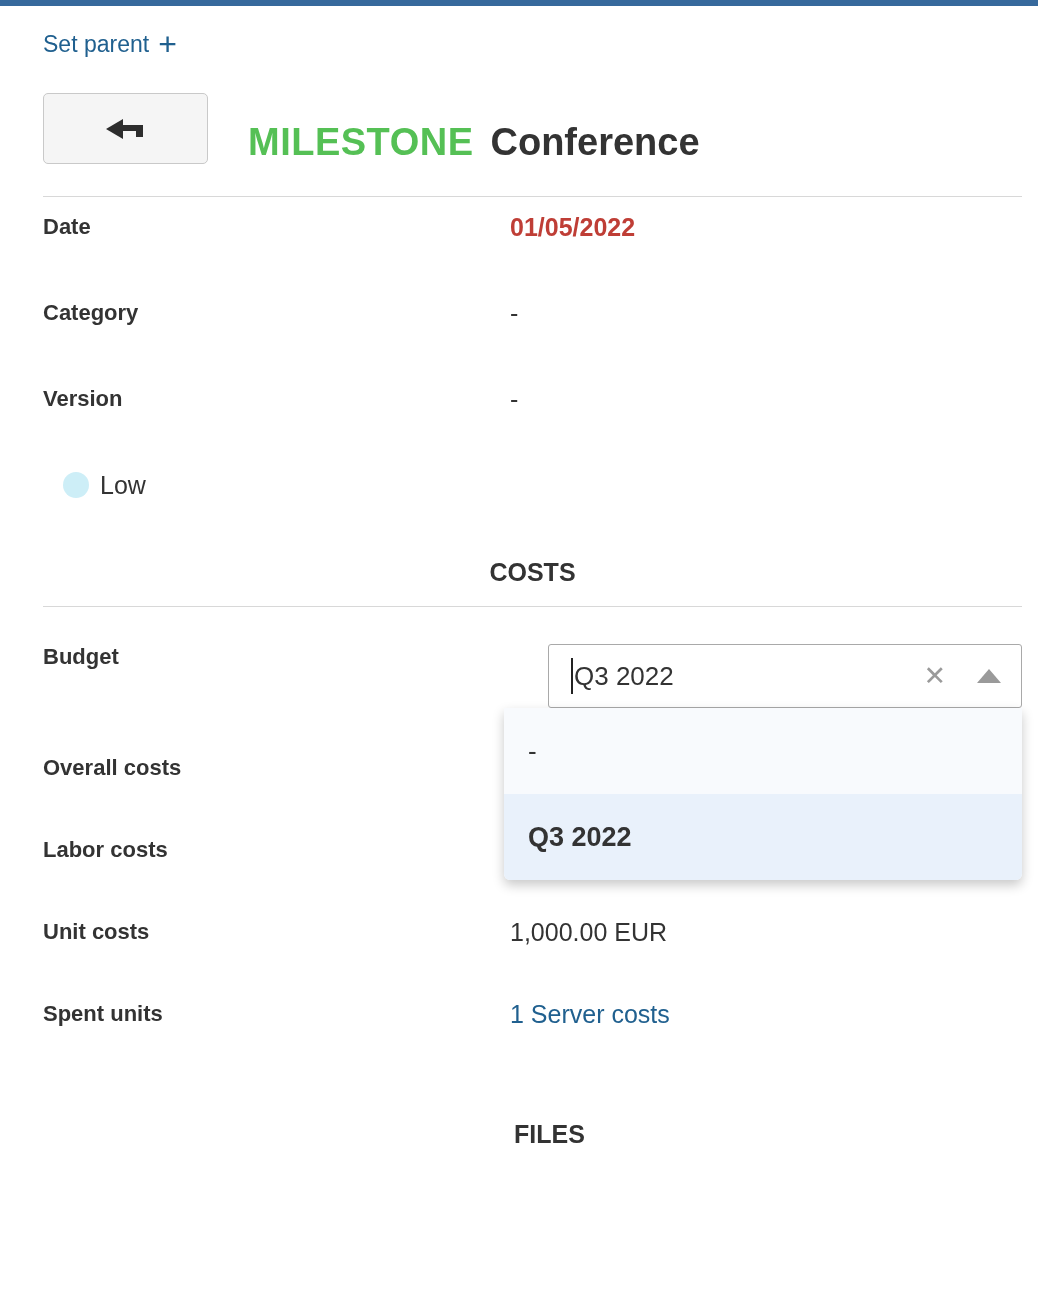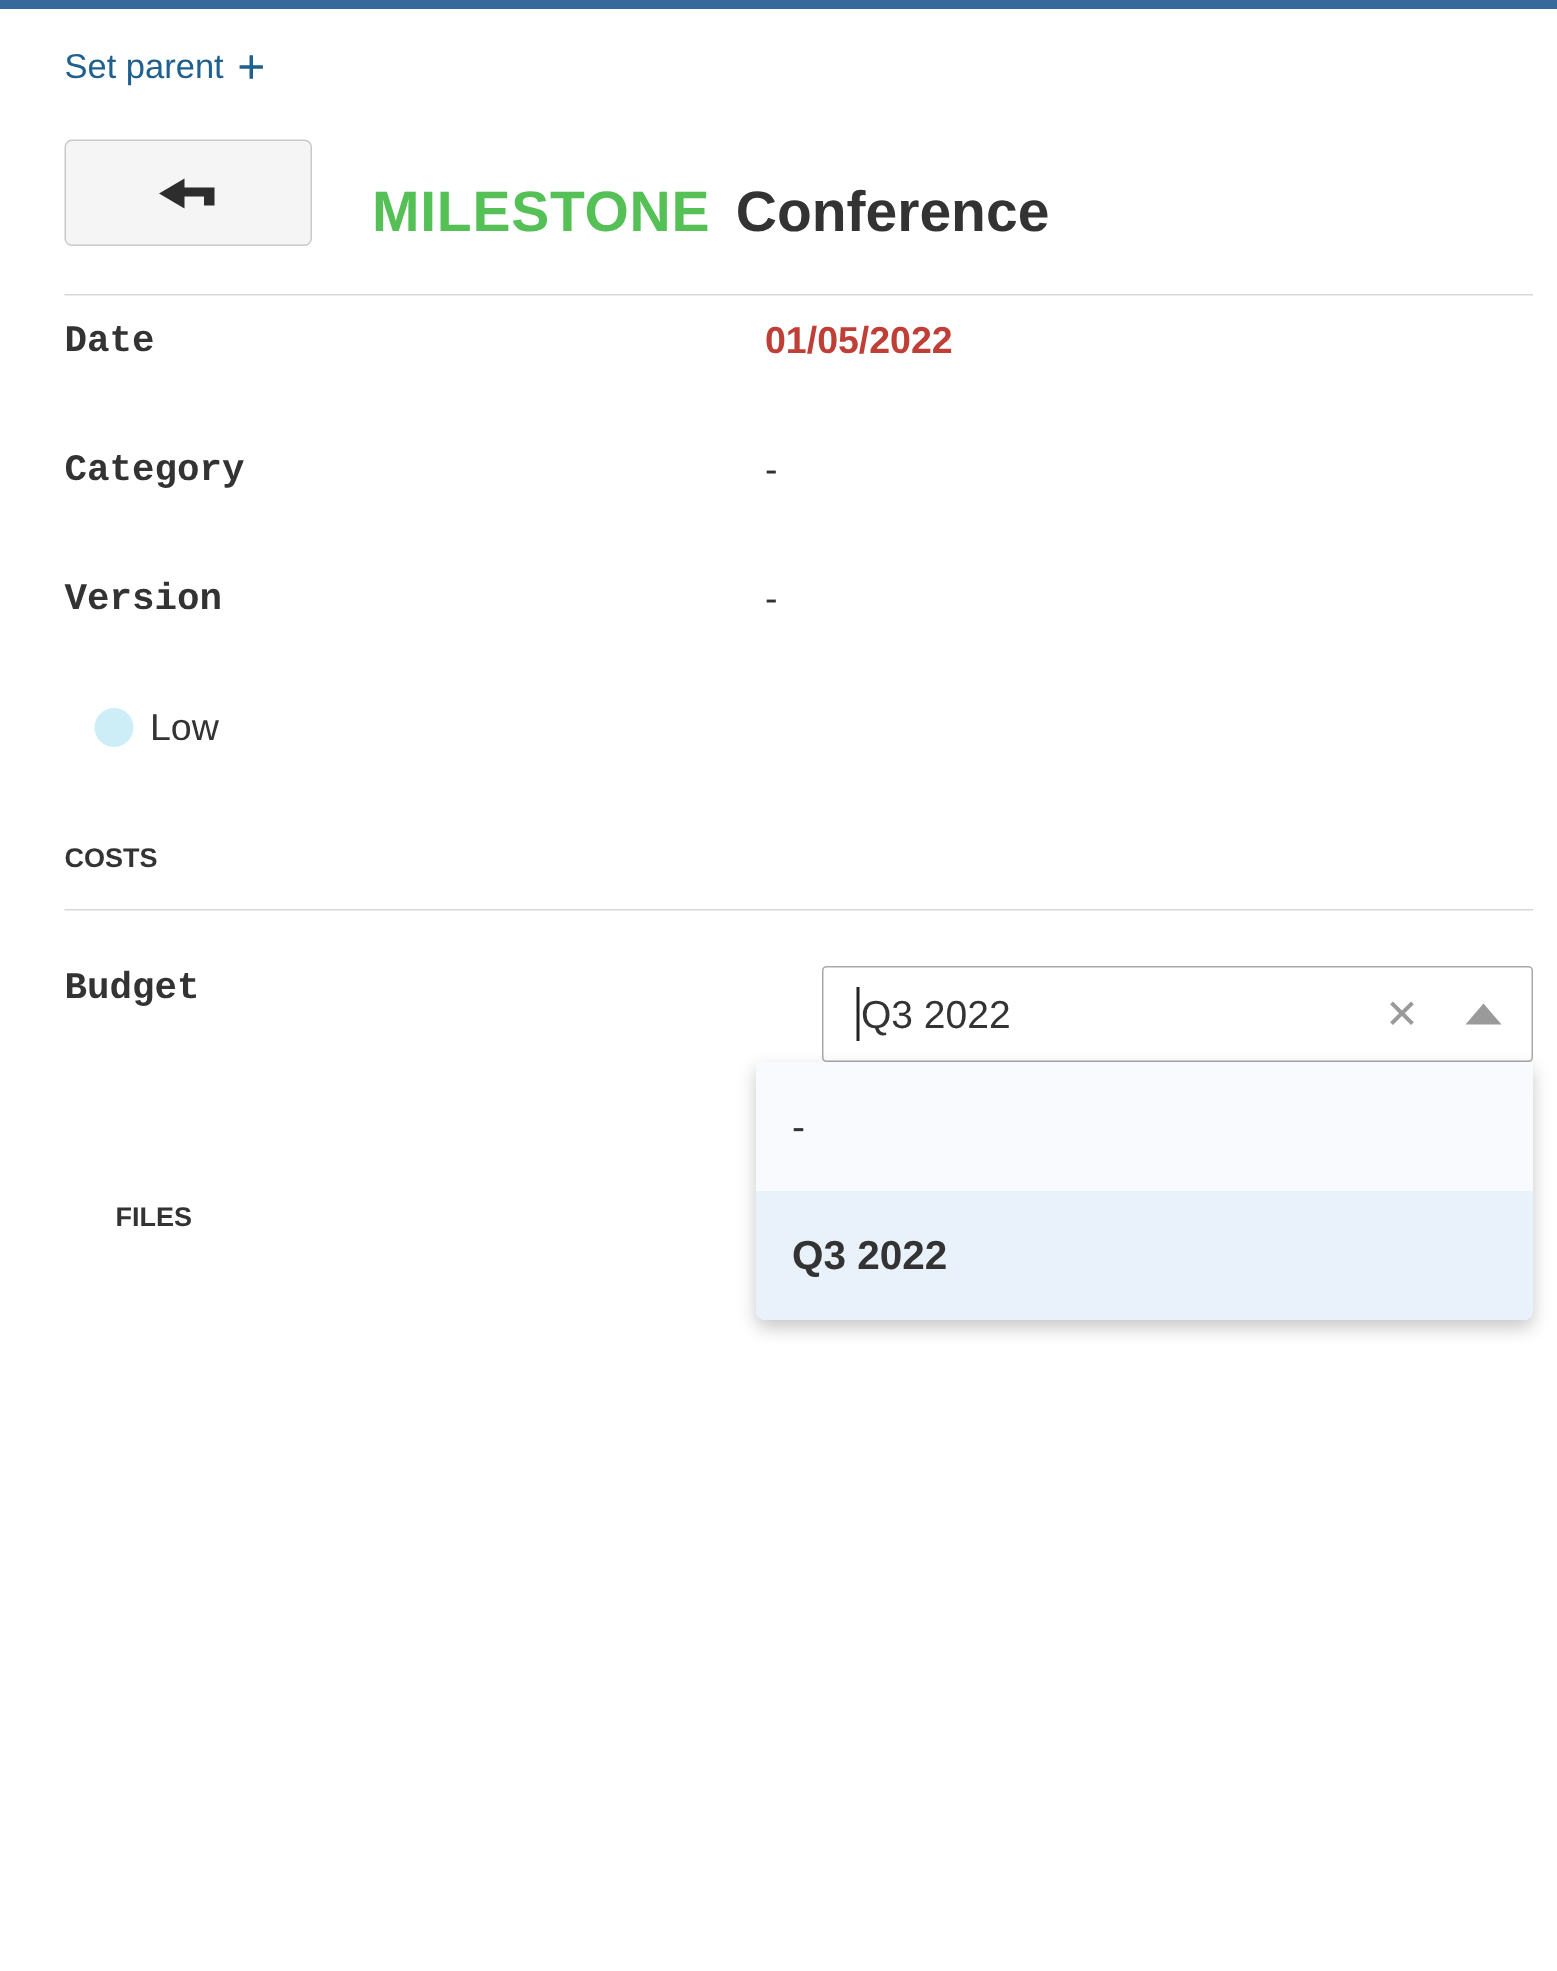--- a/index.html
+++ b/index.html
@@ -70,24 +70,23 @@
   
   .field-row {
     display: flex;
     align-items: center;
     min-height: 34px;
     margin-bottom: 52px;
   }
   .fields .field-row:first-child { margin-top: 13px; }
   .field-label {
     flex: 0 0 447px;
-    font-size: 25px;
-    font-weight: 700;
-    color: #333;
-    font-family: Liberation Mono, monospace;
+    font-size: 22px;
+    font-weight: 700;
+    color: #333;
   }
   .field-label .req {
     color: var(--asterisk, #3372b0);
     font-weight: 400;
     margin-left: 7px;
   }
   .field-value { font-size: 25px; color: #333; display: flex; align-items: center; margin-left: 20px; }
   .value-red { color: var(--date-red, #bf3e36); font-weight: 700; }
 
   
@@ -108,24 +107,25 @@
   
   .priority-dot {
     width: 26px; height: 26px;
     border-radius: 50%;
     background: var(--priority-dot, #cdeef7);
     margin-right: 11px;
   }
 
   
   .section-heading {
-    font-size: 18px;
+    font-size: 25px;
     font-weight: 700;
     color: #333;
     line-height: 34px;
+    text-align: center;
   }
   .costs-heading { margin-top: 53px; }
   .divider-2 { margin-top: 17px; }
 
   
   .budget-row {
     margin-top: 37px;
     display: flex;
     align-items: flex-start;
     height: 64px;
@@ -252,16 +252,39 @@
         <span class="clear-x">✕</span>
         <span class="tri-up"></span>
       </div>
       <div class="combo-menu">
         <div class="combo-option">-</div>
         <div class="combo-option highlighted">Q3 2022</div>
       </div>
     </div>
   </div>
 
+  <div class="costs-fields">
+
+    <div class="field-row row-overall">
+      <div class="field-label">Overall costs</div>
+      <div class="field-value"></div>
+    </div>
+
+    <div class="field-row">
+      <div class="field-label">Labor costs</div>
+      <div class="field-value"></div>
+    </div>
+
+    <div class="field-row">
+      <div class="field-label">Unit costs</div>
+      <div class="field-value">1,000.00 EUR</div>
+    </div>
+
+    <div class="field-row">
+      <div class="field-label">Spent units</div>
+      <div class="field-value link-value">1 Server costs</div>
+    </div>
+
+  </div>
 
   <div class="section-heading files-heading">FILES</div>
 
 </div>
 
 </body></html>

